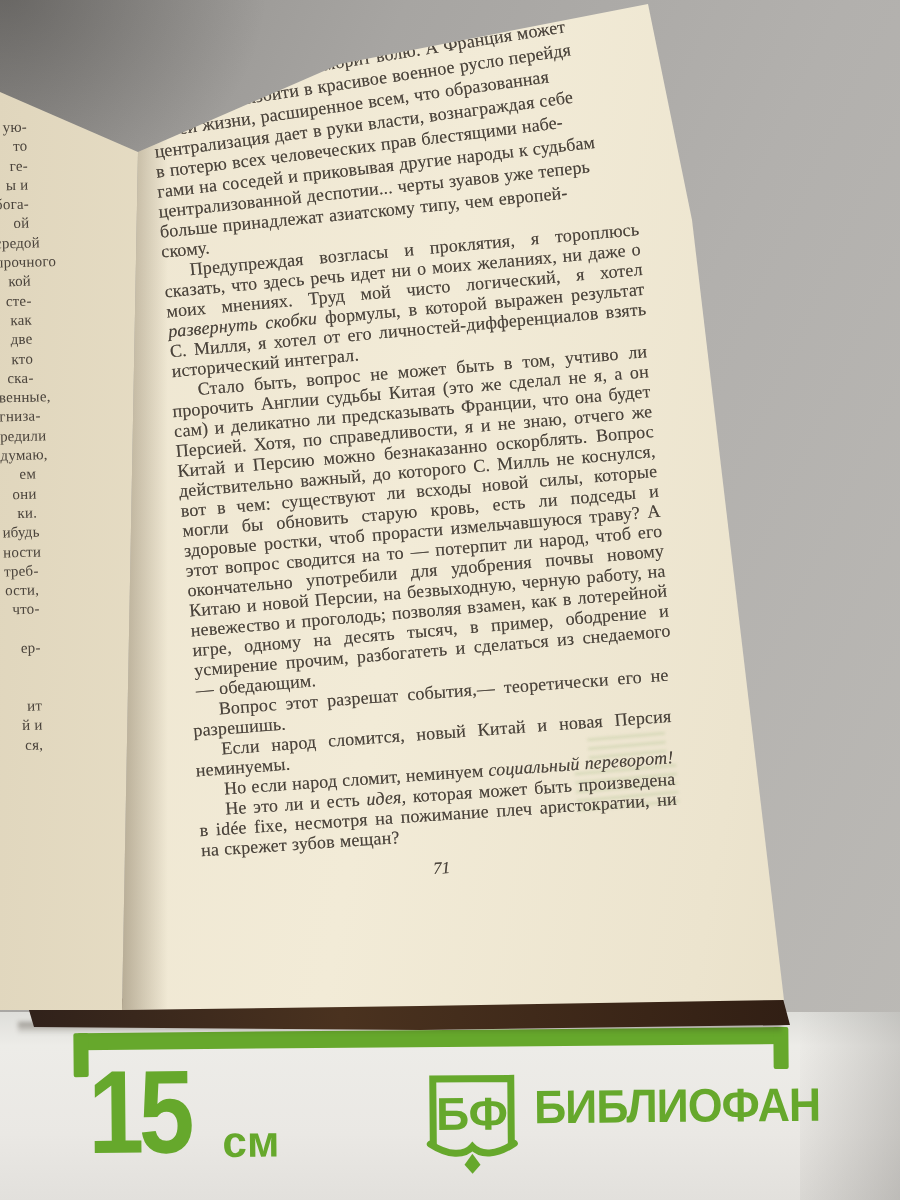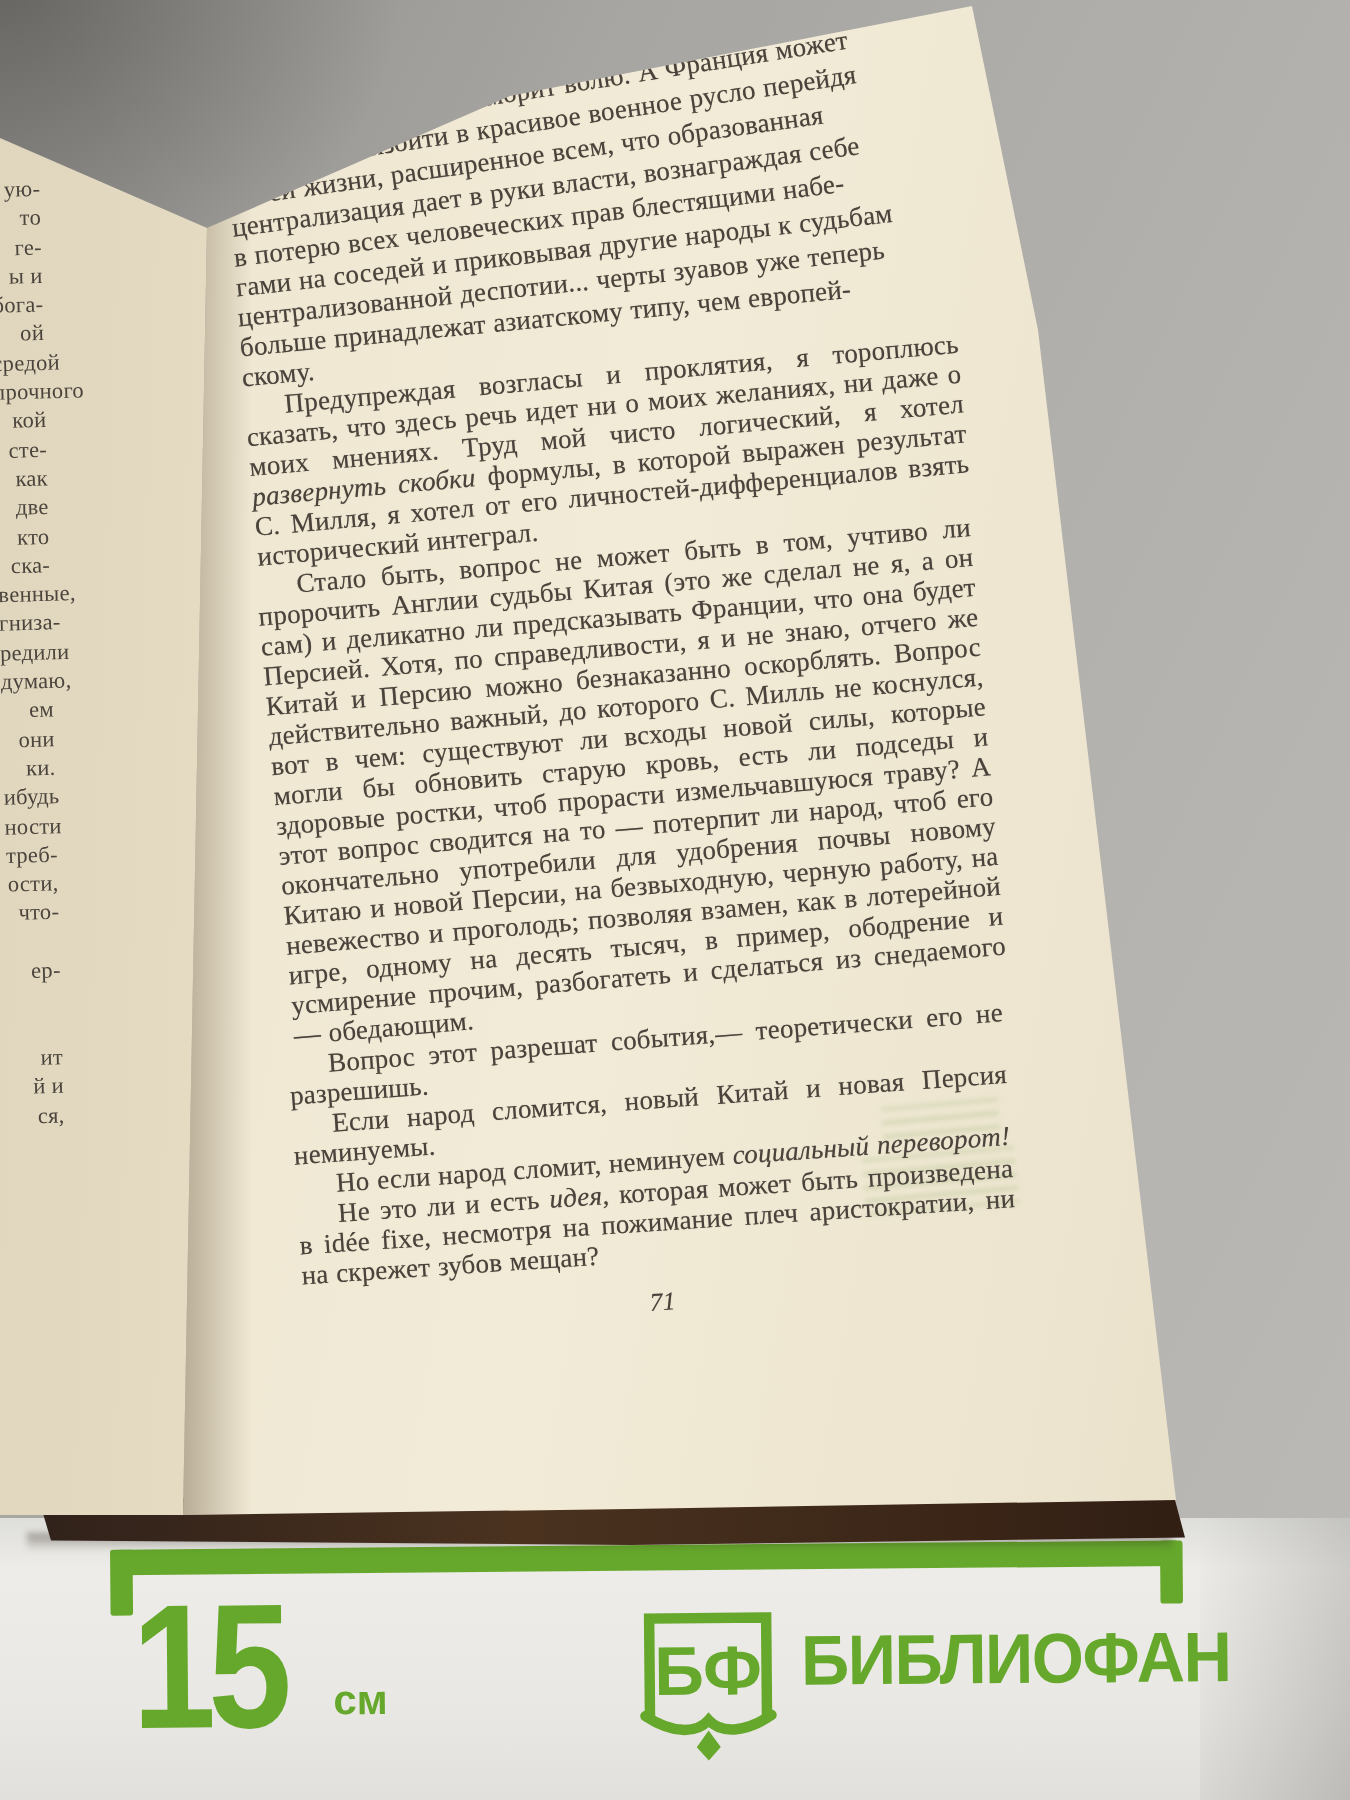--- a/index.html
+++ b/index.html
@@ -16,21 +16,21 @@
   .board-shade{position:absolute;left:800px;top:1012px;width:100px;height:188px;
     background:linear-gradient(100deg,transparent,rgba(120,118,115,.35));}
   .ruler{position:absolute;left:70px;top:1022px;width:740px;height:170px;
     transform:rotate(-0.5deg);color:#66a82c;}
   .bracket-bar{position:absolute;left:8px;top:8px;width:708px;height:17px;background:#66a82c;border-radius:2px;}
   .bracket-tick-l{position:absolute;left:4px;top:8px;width:15px;height:44px;background:#66a82c;border-radius:2px;}
   .bracket-tick-r{position:absolute;left:704px;top:8px;width:15px;height:42px;background:#66a82c;border-radius:2px;}
   .ruler-num{position:absolute;left:18px;top:28px;font-family:"Liberation Sans","DejaVu Sans",sans-serif;
     font-weight:bold;font-size:118px;line-height:1;letter-spacing:-6px;transform:scaleX(.85);transform-origin:0 0;}
   .ruler-unit{position:absolute;left:152px;top:96px;font-family:"Liberation Sans","DejaVu Sans",sans-serif;
-    font-weight:bold;font-size:28px;line-height:1;}
+    font-weight:bold;font-size:44px;line-height:1;}
   .logo{position:absolute;left:352px;top:44px;width:400px;height:126px;}
   .logo svg{position:absolute;left:0;top:4px;}
   .logo-text{position:absolute;left:112px;top:14px;font-family:"Liberation Sans","DejaVu Sans",sans-serif;
     font-weight:bold;font-size:47px;letter-spacing:-1px;transform:scaleX(.95);transform-origin:0 0;color:#66a82c;}
   
   .book-edge-shadow{position:absolute;left:18px;top:1022px;width:764px;height:12px;
     background:linear-gradient(180deg,rgba(45,35,25,.4),transparent);filter:blur(2px);}
   .cover{position:absolute;inset:0;
     clip-path:polygon(26px 1000px,420px 994px,782px 995px,790px 1025px,420px 1030px,34px 1027px);
     background:linear-gradient(90deg,#2e201a,#4a321f 38%,#3a2517 72%,#2a1a12 100%);}

